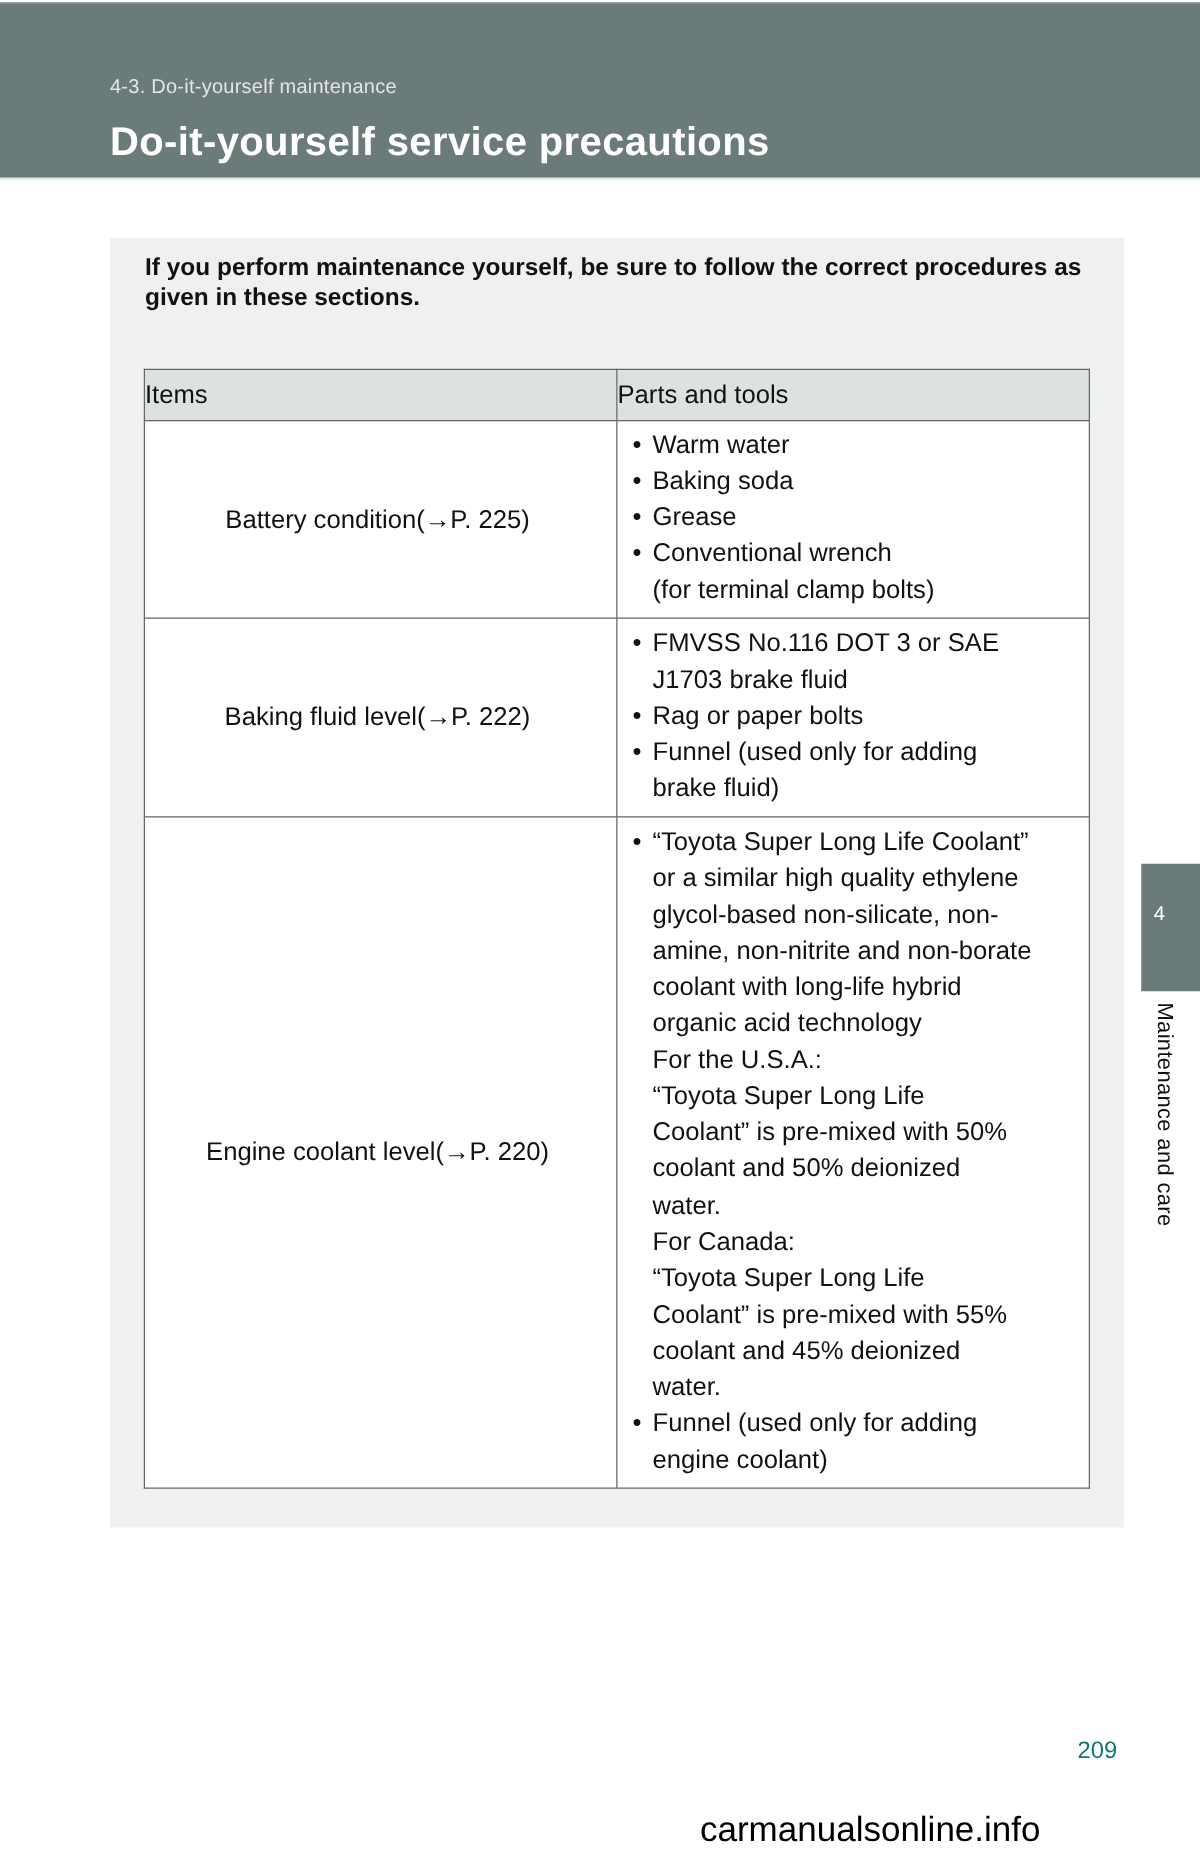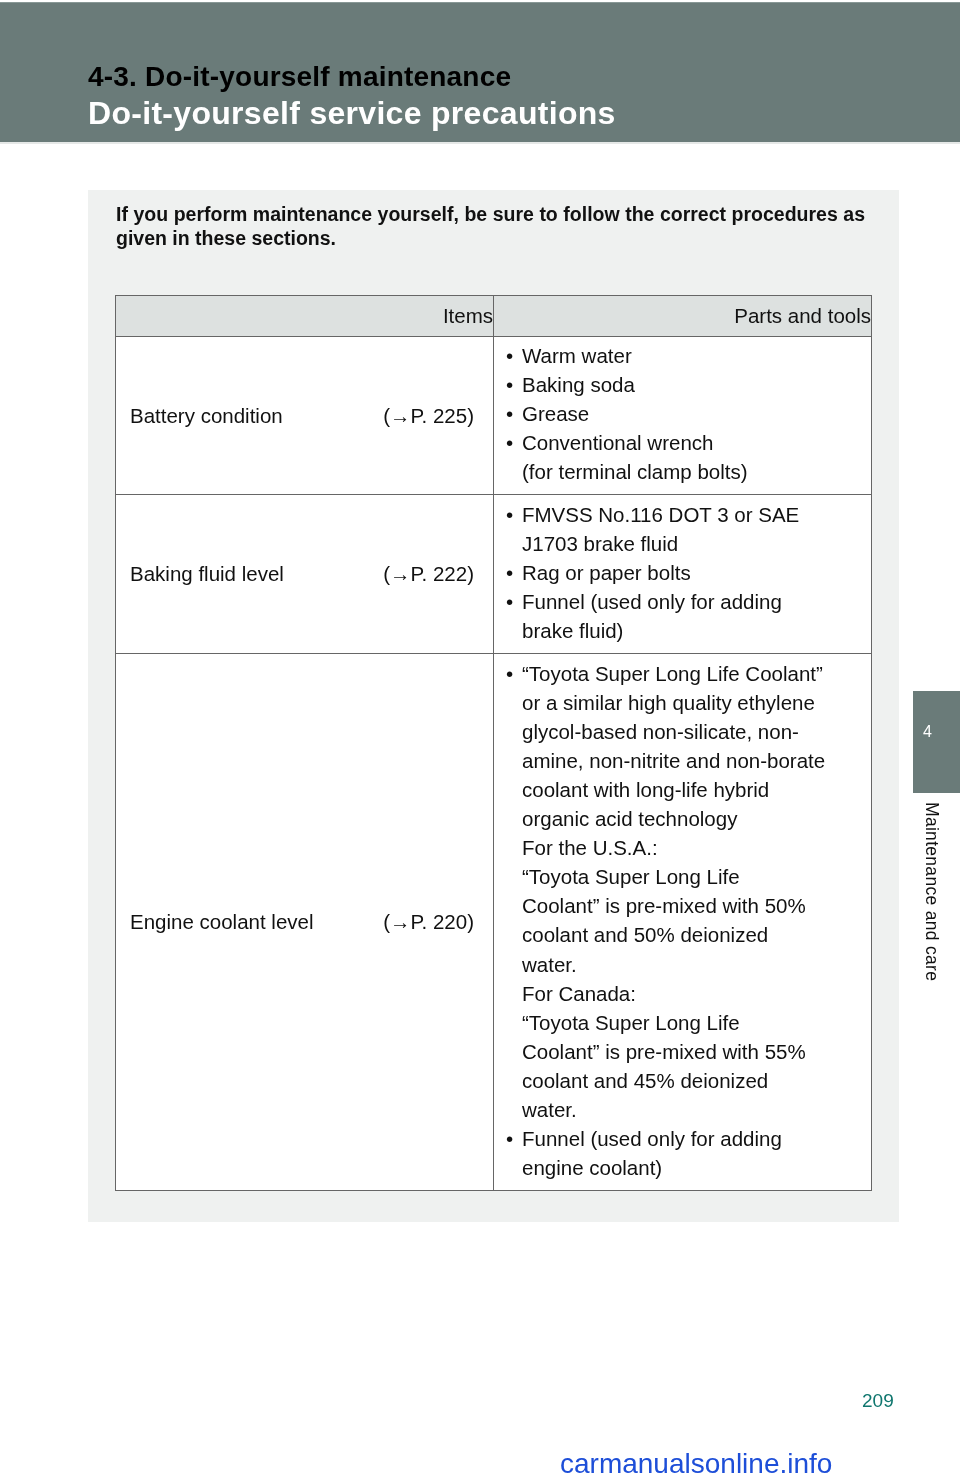--- a/index.html
+++ b/index.html
@@ -11,21 +11,21 @@
     }
     .header {
       position: absolute; left: 0; top: 2px; width: 960px; height: 142px;
       background: #6a7b79;
       border-top: 1px solid #889896;
       border-bottom: 2px solid #e5e8e7;
       box-sizing: border-box;
     }
     .section-label {
       position: absolute; left: 88px; top: 58px;
-      color: #000000; font-weight: bold; font-size: 28px; letter-spacing: 0.2px;
+      color: #e5e5e5; font-weight: normal; font-size: 16px; letter-spacing: 0.2px;
     }
     .page-title {
       position: absolute; left: 88px; top: 92px;
       color: #ffffff; font-weight: bold; font-size: 32px; letter-spacing: 0.3px;
     }
     .panel {
       position: absolute; left: 88px; top: 190px; width: 811px; height: 1032px;
       background: #eff1f0;
     }
     .intro {
@@ -33,26 +33,26 @@
       font-weight: bold; font-size: 19.5px; line-height: 24px;
       text-align: justify; text-align-last: left; color: #111;
     }
     table.tools {
       position: absolute; left: 27px; top: 105px; width: 757px;
       border-collapse: collapse; background: #ffffff;
       font-size: 20.5px; color: #111;
     }
     table.tools th {
       background: #dde1e0; font-weight: normal; height: 40px;
-      border: 1.5px solid #666; text-align: right; font-size: 20.5px; padding: 0;
+      border: 1.5px solid #666; text-align: left; font-size: 20.5px; padding: 0;
     }
     table.tools td { border: 1.5px solid #666; vertical-align: middle; padding: 0; }
     table.tools th.col-items { width: 377px; }
     .item-cell {
-      display: flex; justify-content: space-between; align-items: center;
+      display: flex; justify-content: center; align-items: center;
       padding: 0 19px 0 14px;
     }
     .ref { white-space: nowrap; }
     .parts-cell { padding: 4px 8px 8px 12px; }
     .parts-list { list-style: none; margin: 0; padding: 0; }
     .parts-list li {
       position: relative; padding-left: 16px; line-height: 29.1px;
     }
     .parts-list li .bullet {
       position: absolute; left: 0; top: 0;
@@ -64,21 +64,21 @@
     .side-tab span { position: absolute; left: 10px; top: 32px; }
     .side-label {
       position: absolute; left: 921px; top: 802px;
       writing-mode: vertical-rl; font-size: 17.5px; color: #111;
       letter-spacing: 0.3px;
     }
     .page-number {
       position: absolute; left: 862px; top: 1390px; font-size: 19px; color: #0f766e;
     }
     .watermark {
-      position: absolute; left: 560px; top: 1448px; font-size: 28px; color: #1d4ed8;
+      position: absolute; left: 560px; top: 1448px; font-size: 28px; color: #000000;
       white-space: nowrap;
     }
   </style>
 </head>
 <body>
 
 <div class="header">
   <div class="section-label">4-3. Do-it-yourself maintenance</div>
   <div class="page-title">Do-it-yourself service precautions</div>
 </div>

